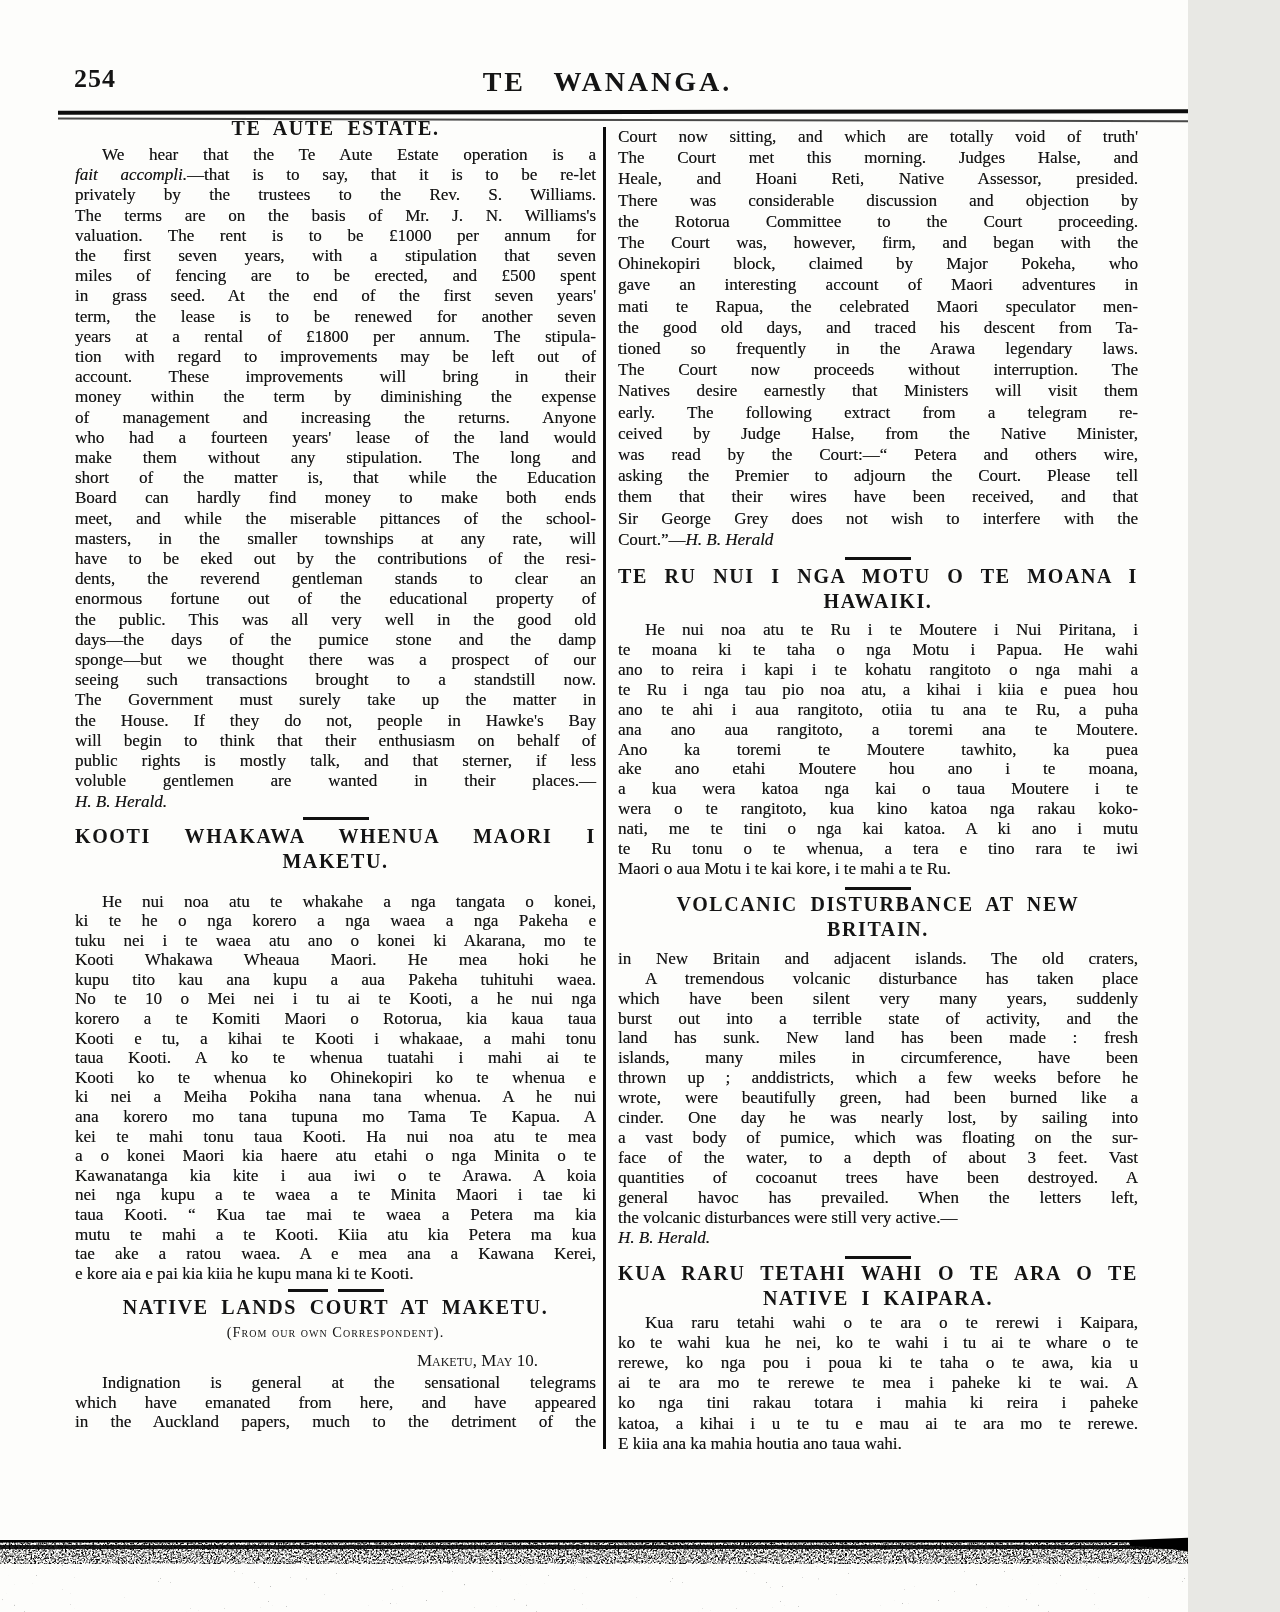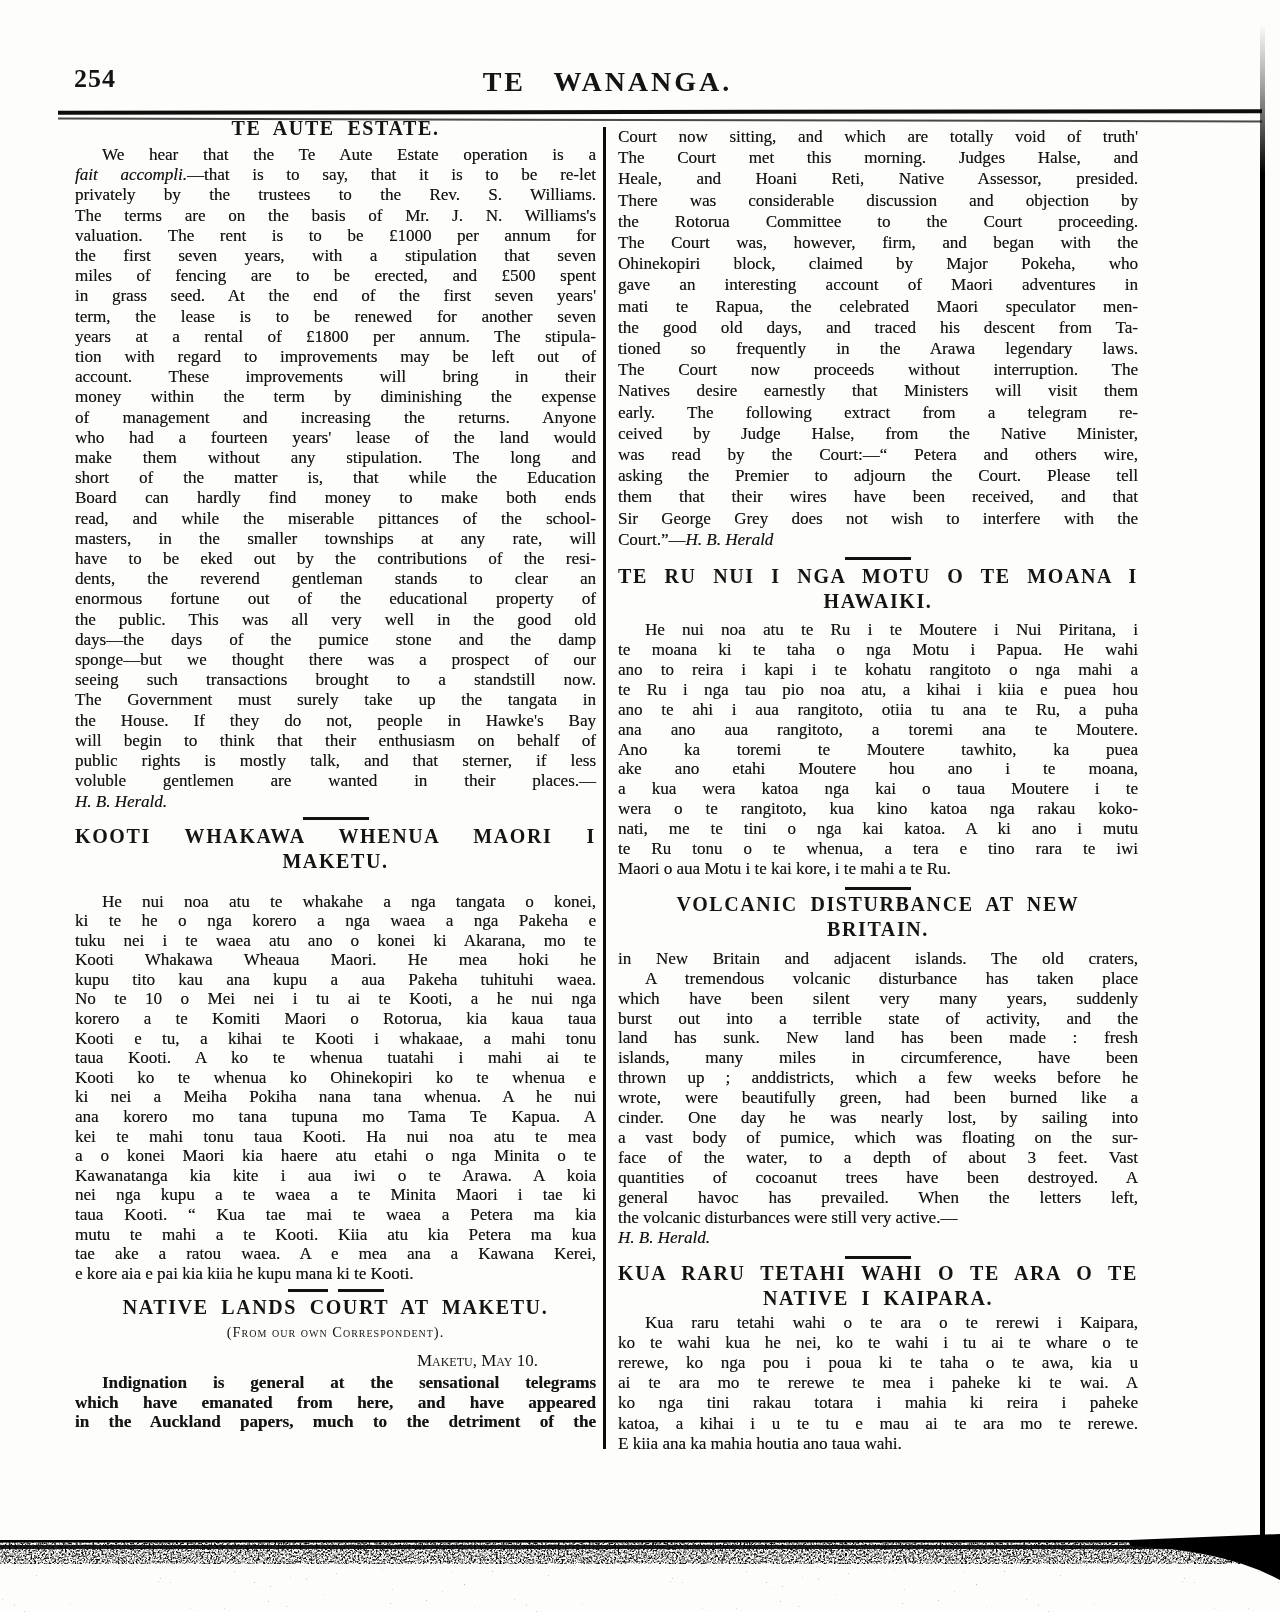--- a/index.html
+++ b/index.html
@@ -1,16 +1,16 @@
 <!DOCTYPE html>
 <html><head>
 <meta charset="utf-8">
 <style>
   html,body{margin:0;padding:0;background:#e8e8e4;}
-  .page{position:relative;width:1280px;height:1612px;background:#fdfdfb;overflow:hidden;
+  .page{position:relative;width:1188px;height:1612px;background:#fdfdfb;overflow:hidden;
         font-family:"Liberation Serif","DejaVu Serif",serif;color:#141414;}
   .page *{box-sizing:border-box;}
 
   
   .page-number{position:absolute;left:74px;top:64px;font-size:26px;font-weight:bold;letter-spacing:1px;}
   .masthead{position:absolute;left:75px;top:66px;width:1065px;text-align:center;
             font-size:28px;font-weight:bold;letter-spacing:3px;word-spacing:18px;}
   .rule-thick{position:absolute;left:58px;top:110px;width:1204px;height:4px;background:#0d0d0d;transform:rotate(-0.08deg);}
   .rule-thin{position:absolute;left:58px;top:119px;width:1204px;height:2px;background:#1c1c1c;opacity:.8;transform:rotate(0.14deg);}
 
@@ -66,30 +66,30 @@
         <div class="t-line">term, the lease is to be renewed for another seven</div>
         <div class="t-line">years at a rental of £1800 per annum.  The stipula-</div>
         <div class="t-line">tion with regard to improvements may be left out of</div>
         <div class="t-line">account.  These improvements will bring in their</div>
         <div class="t-line">money within the term by diminishing the expense</div>
         <div class="t-line">of management and increasing the returns.  Anyone</div>
         <div class="t-line">who had a fourteen years' lease of the land would</div>
         <div class="t-line">make them without any stipulation.  The long and</div>
         <div class="t-line">short of the matter is, that while the Education</div>
         <div class="t-line">Board can hardly find money to make both ends</div>
-        <div class="t-line">read, and while the miserable pittances of the school-</div>
+        <div class="t-line">meet, and while the miserable pittances of the school-</div>
         <div class="t-line">masters, in the smaller townships at any rate, will</div>
         <div class="t-line">have to be eked out by the contributions of the resi-</div>
         <div class="t-line">dents, the reverend gentleman stands to clear an</div>
         <div class="t-line">enormous fortune out of the educational property of</div>
         <div class="t-line">the public.  This was all very well in the good old</div>
         <div class="t-line">days—the days of the pumice stone and the damp</div>
         <div class="t-line">sponge—but we thought there was a prospect of our</div>
         <div class="t-line">seeing such transactions brought to a standstill now.</div>
-        <div class="t-line">The Government must surely take up the tangata in</div>
+        <div class="t-line">The Government must surely take up the matter in</div>
         <div class="t-line">the House.  If they do not, people in Hawke's Bay</div>
         <div class="t-line">will begin to think that their enthusiasm on behalf of</div>
         <div class="t-line">public rights is mostly talk, and that sterner, if less</div>
         <div class="t-line">voluble gentlemen are wanted in their places.—</div>
       </div>
       <div class="para" style="line-height: 20px;">
         <div class="t-line t-left"><i>H. B. Herald.</i></div>
       </div>
       <div class="rule" style="margin-top: 5px; margin-bottom: 3px;"></div>
       <h2 class="art-heading" style="margin-top: 4px; margin-bottom: 18px;">
@@ -117,21 +117,21 @@
         <div class="t-line">mutu te mahi a te Kooti.  Kiia atu kia Petera ma kua</div>
         <div class="t-line">tae ake a ratou waea.   A e mea ana a Kawana Kerei,</div>
         <div class="t-line t-left">e kore aia e pai kia kiia he kupu mana ki te  Kooti.</div>
       </div>
       <div class="rule double" style="margin-top: 6px; margin-bottom: 3px;"></div>
       <h2 class="art-heading" style="margin-bottom: 2px;">
         <div class="h-line h-center">NATIVE LANDS COURT AT MAKETU.</div>
       </h2>
       <div class="byline" style="margin-bottom: 8px;">(From our own Correspondent).</div>
       <div class="dateline" style="margin-bottom: 1px;">Maketu, May 10.</div>
-      <div class="para" style="line-height: 19.4px; font-weight: bold;">
+      <div class="para" style="line-height: 19.4px;">
         <div class="t-line t-indent">Indignation is general at the  sensational telegrams</div>
         <div class="t-line">which have  emanated  from here,  and have appeared</div>
         <div class="t-line">in the Auckland papers, much to the detriment of the</div>
       </div>
     </div>
   <div class="col-divider"></div>
   <div class="col col-right">
       <div class="para" style="line-height: 21.2px; margin-top: 10px;">
         <div class="t-line">Court now sitting, and which are totally void of truth'</div>
         <div class="t-line">The  Court  met  this  morning.   Judges  Halse,  and</div>

